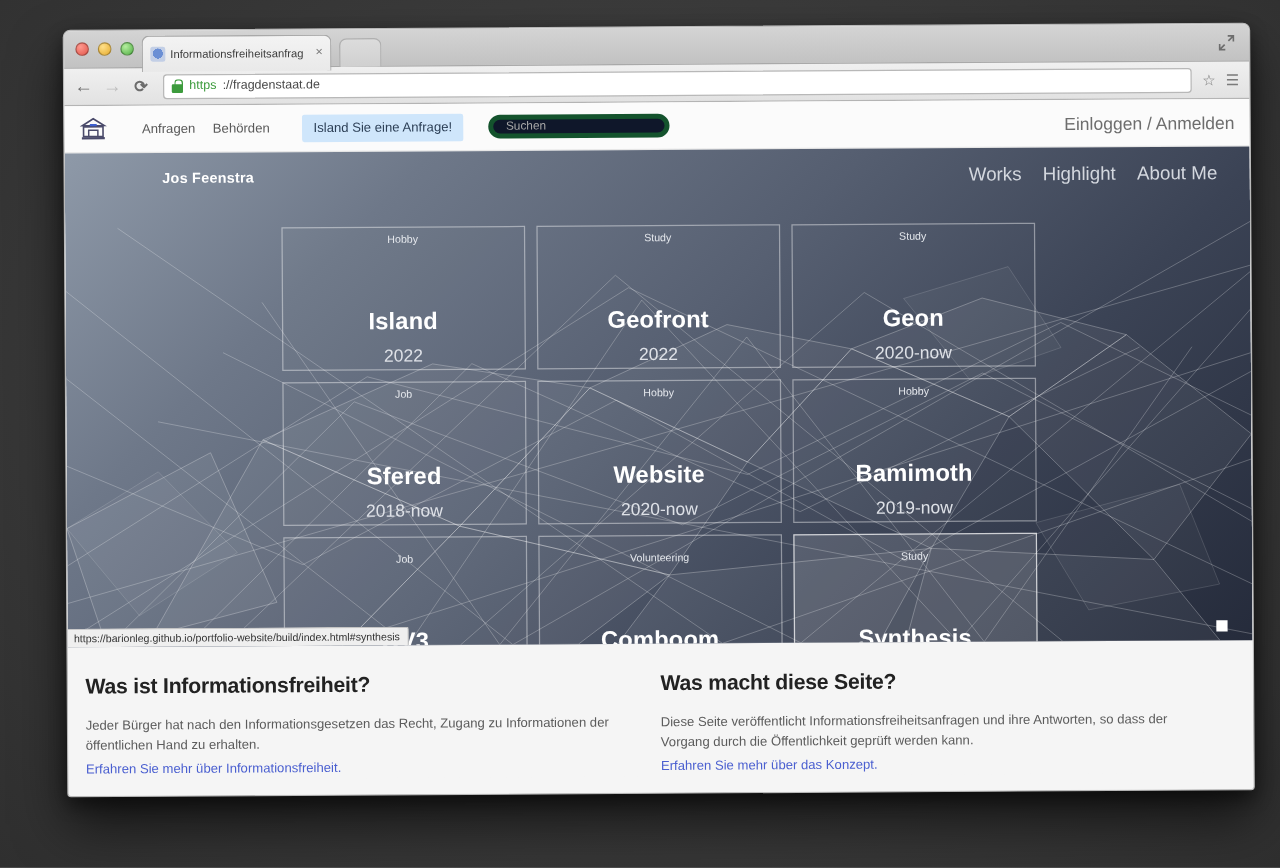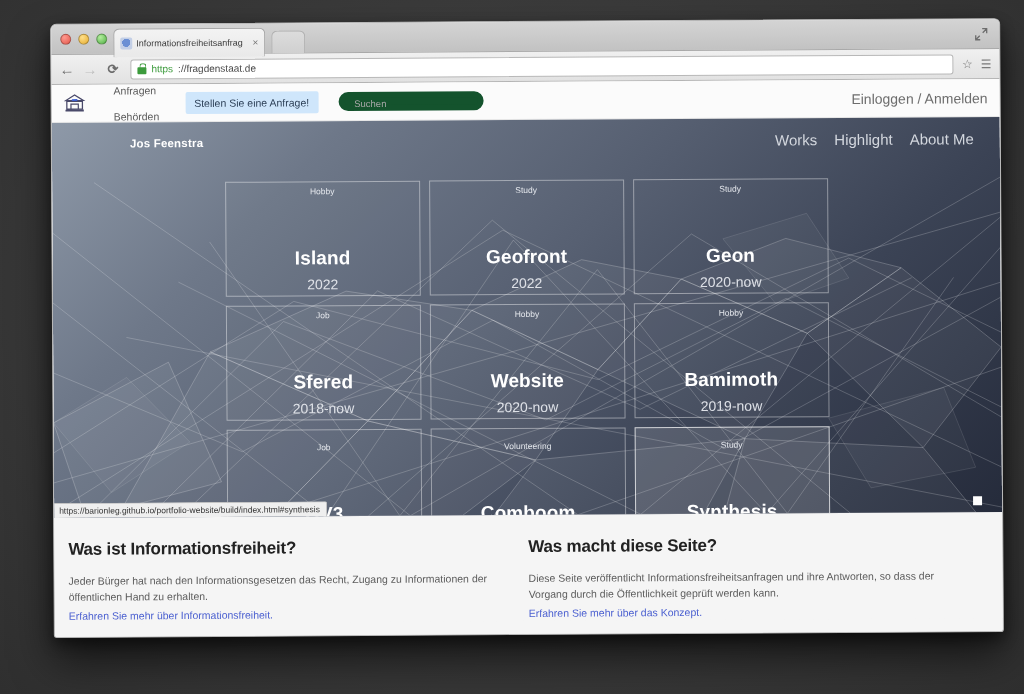--- a/index.html
+++ b/index.html
@@ -113,32 +113,32 @@
     display: flex; align-items: center; padding: 0 12px; gap: 0;
     border-bottom: 1px solid #e6e6e6;
   }
   .brand { display: flex; align-items: center; gap: 7px; }
   .brand-icon { width: 22px; height: 19px; color: #4a4a6a; }
   .brand-text {
     font-family: "Liberation Serif", serif;
     font-size: 24px; font-weight: bold; color: #2b3ac4;
     letter-spacing: .2px; line-height: 1;
   }
-  .nav-links { display: flex; gap: 14px; margin-left: 28px; flex-direction: column; }
+  .nav-links { display: flex; gap: 14px; margin-left: 28px; }
   .nav-link { font-size: 10.5px; color: #5a5a5a; }
   .cta {
     margin-left: 26px;
     background: #cfe6fb; color: #2c3f56;
     font-size: 10.5px; padding: 5px 9px; border-radius: 2px;
     white-space: nowrap;
   }
   .search-box {
     margin-left: 20px; width: 145px; height: 19px;
-    border: 6px solid #14532d; border-radius: 10px;
-    background: #14532d; display: flex; align-items: flex-start; padding: 0 10px;
+    border: 4px solid #14532d; border-radius: 10px;
+    background: #0f172a; display: flex; align-items: flex-start; padding: 0 10px;
   }
   .search-box span { font-size: 9.5px; color: #a7a7a7; }
   .account { margin-left: auto; font-size: 14px; color: #6d6d6d; }
 
   
   .portfolio {
     position: relative;
     height: 395px;
     overflow: hidden;
     background:
@@ -259,21 +259,21 @@
           <rect x="2" y="17" width="20" height="2" fill="#4a4a6a"></rect>
           <path d="M9 5.5h6v2H9z" fill="#3d5fd0"></path>
         </svg>
       </div>
 
       <div class="nav-links">
         <span class="nav-link">Anfragen</span>
         <span class="nav-link">Behörden</span>
       </div>
 
-      <div class="cta">Stellen Sie eine Anfrage!</div>
+      <div class="cta">Island Sie eine Anfrage!</div>
 
       <div class="search-box">
         <span>Suchen</span>
       </div>
 
       <div class="account">Einloggen / Anmelden</div>
     </div>
 
     <div class="portfolio">
 

